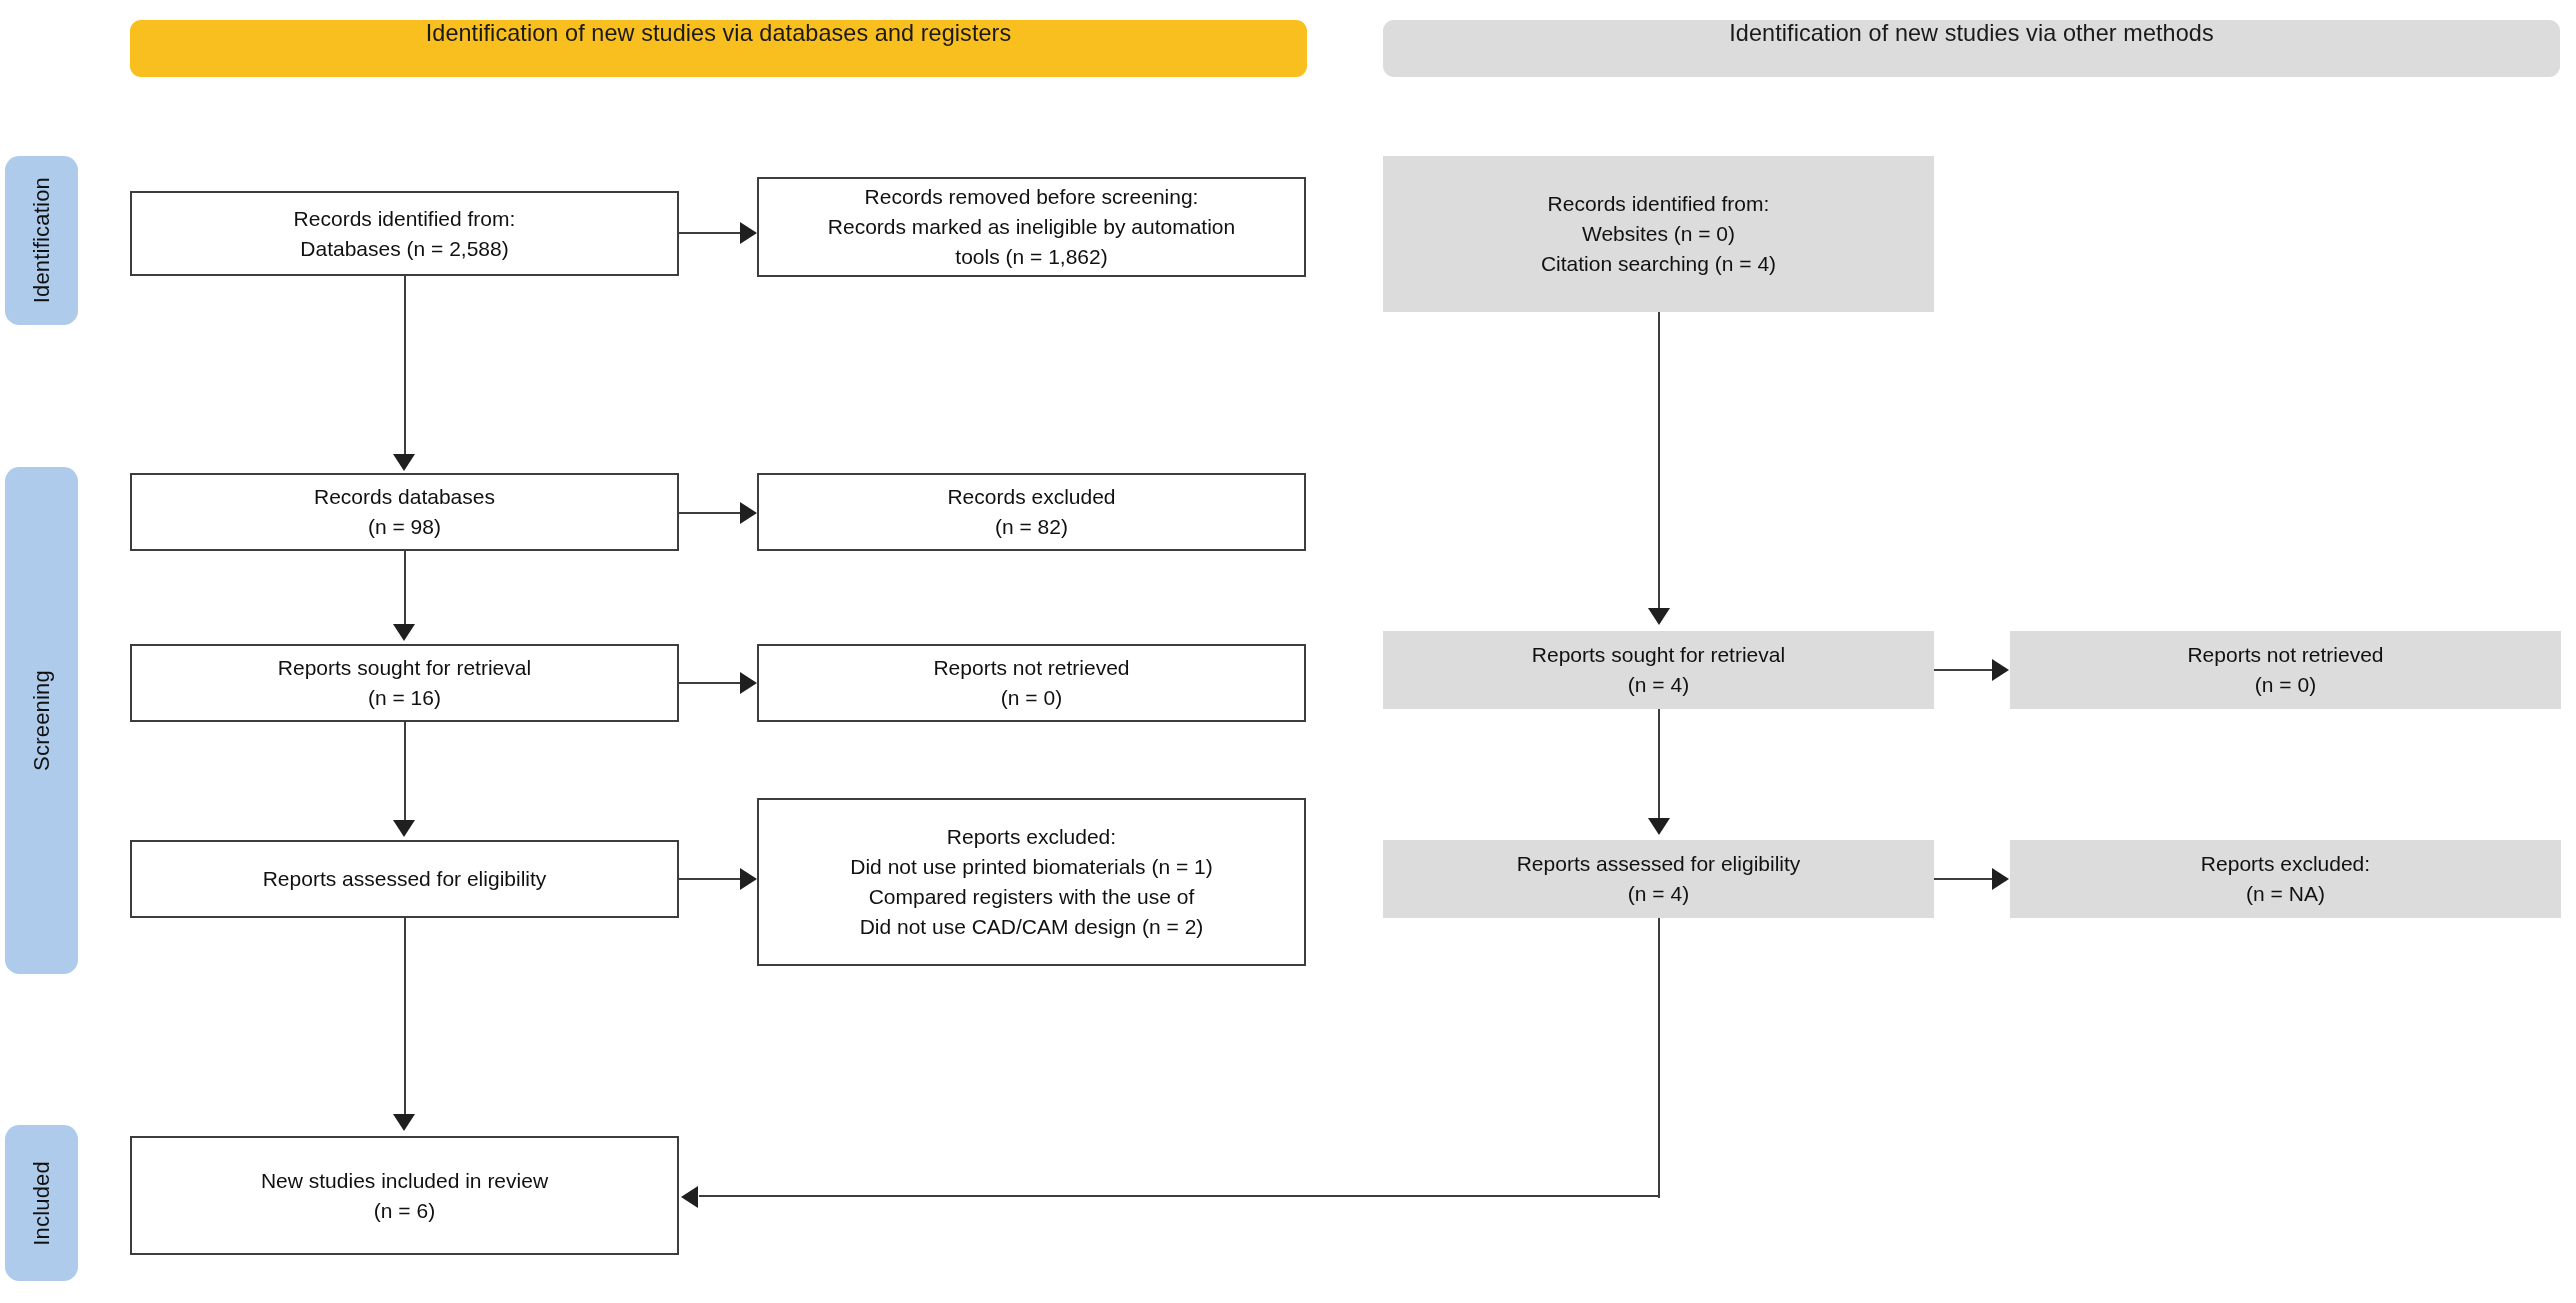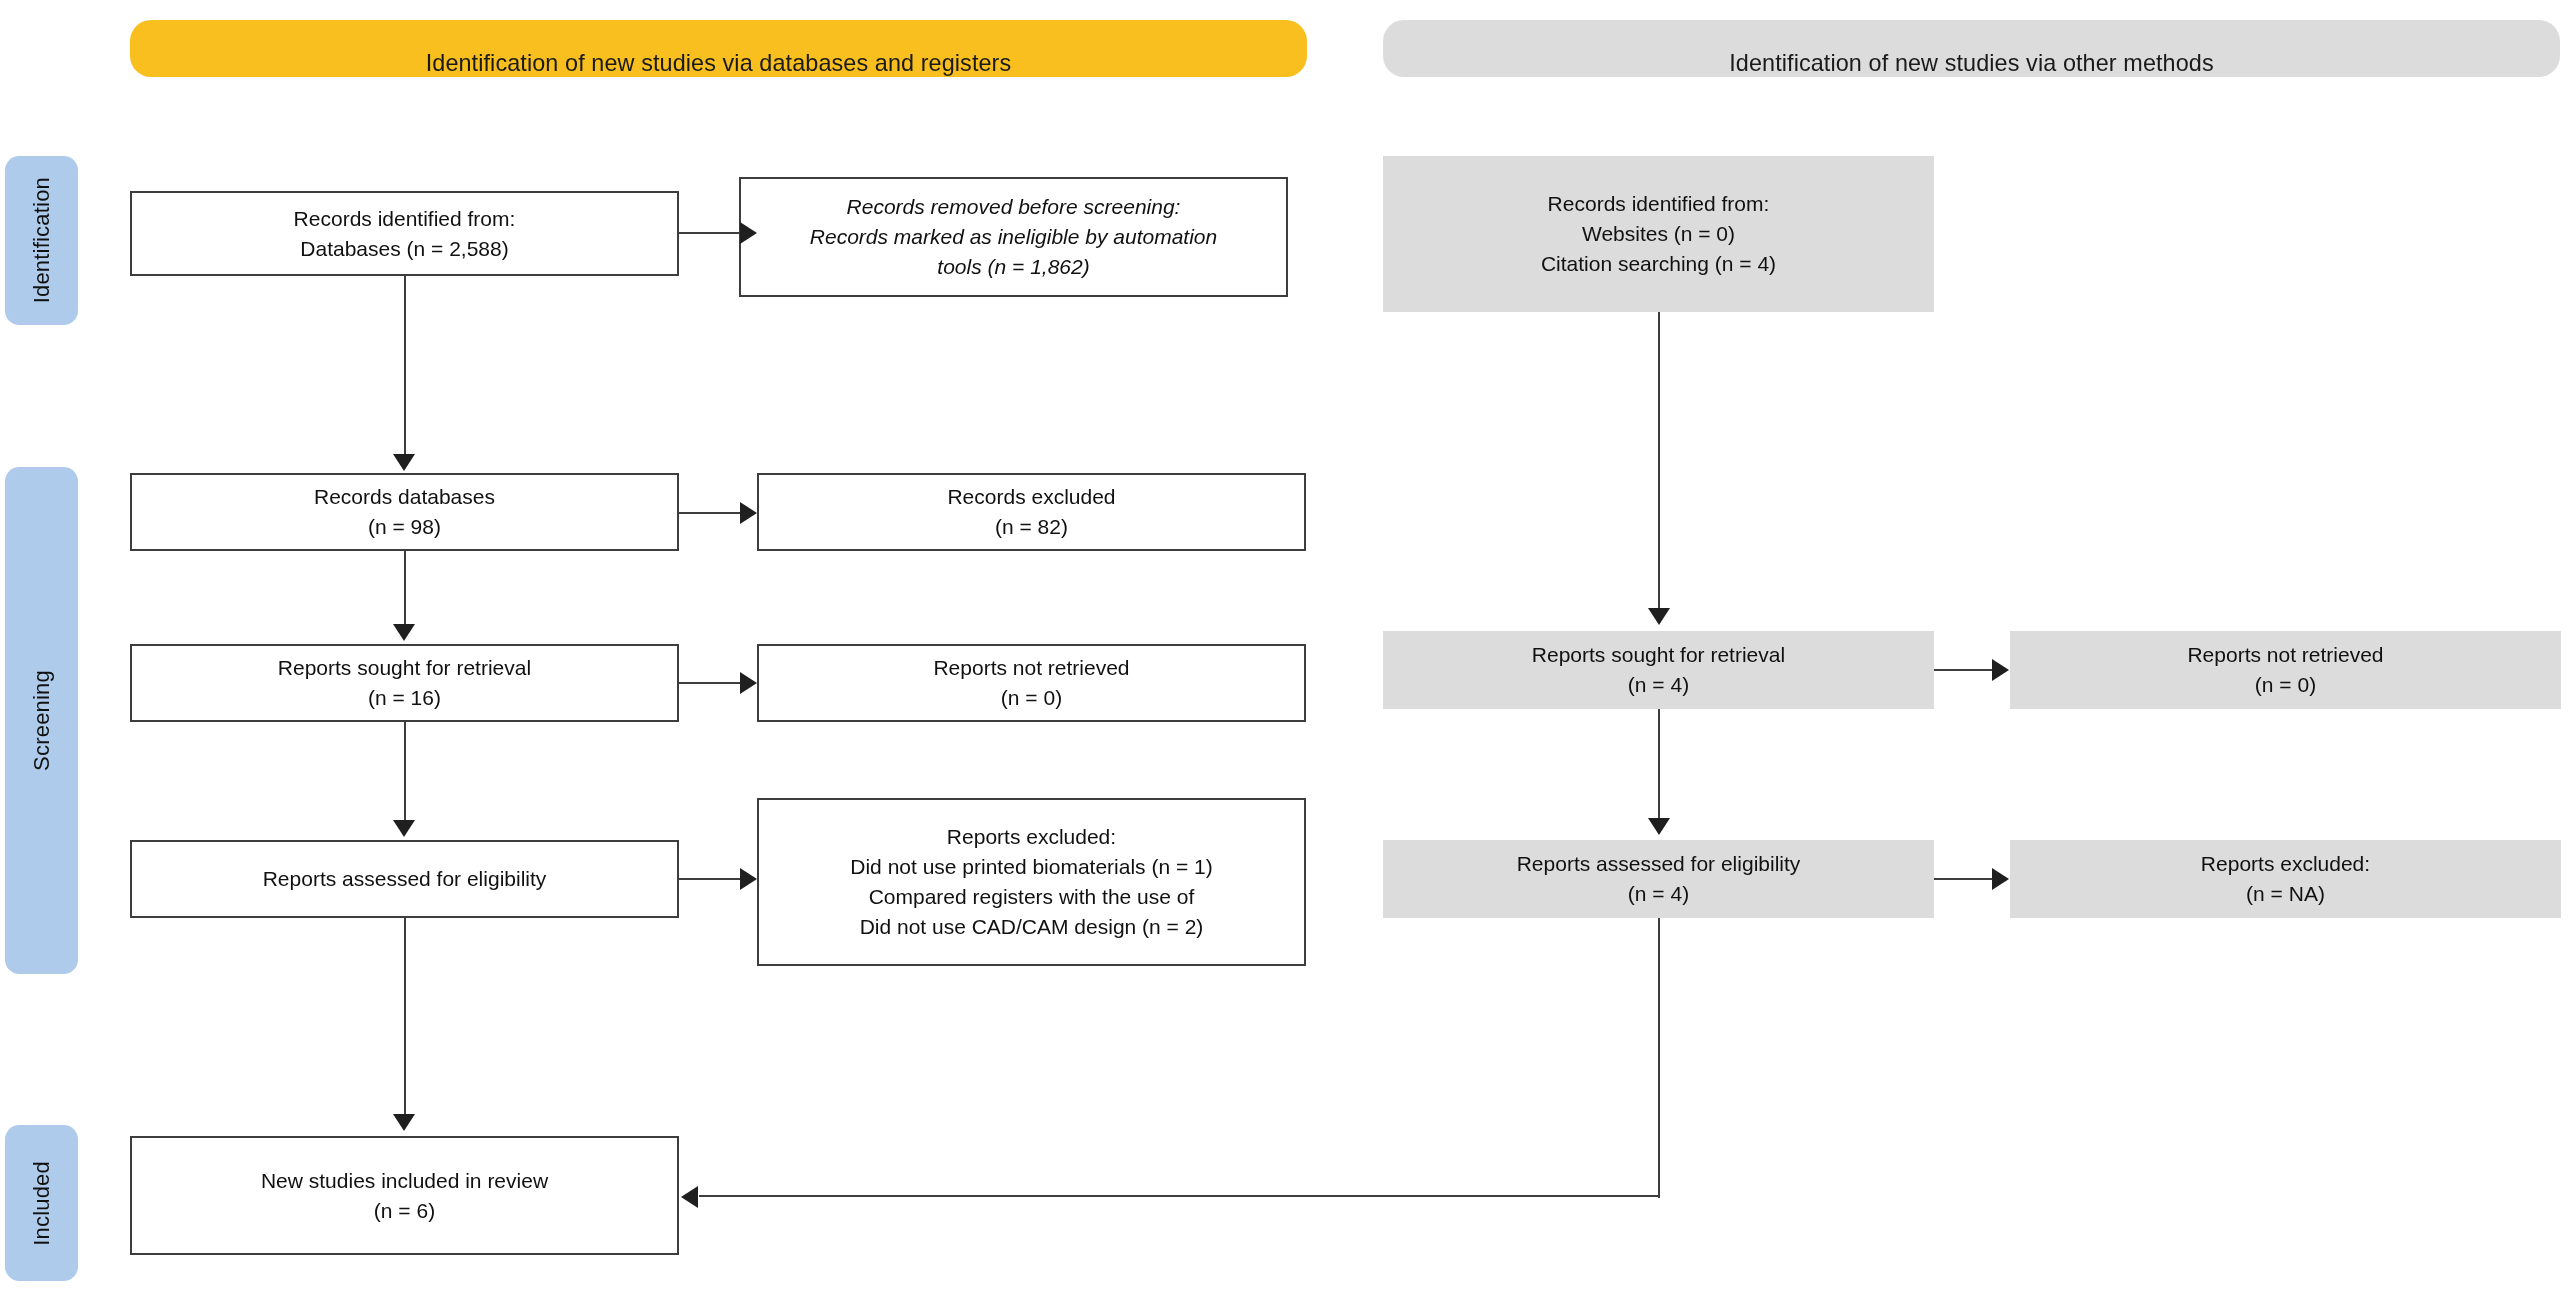--- a/index.html
+++ b/index.html
@@ -14,23 +14,23 @@
     position: relative;
     width: 2576px;
     height: 1303px;
     background: #ffffff;
     overflow: hidden;
   }
 
   
   .banner {
     position: absolute;
-    border-radius: 21px;
+    border-radius: 11px;
     display: flex;
-    align-items: flex-end;
+    align-items: flex-start;
     justify-content: center;
     text-align: center;
     font-size: 23.4px;
     color: #1a1a1a;
     letter-spacing: 0.1px;
   }
   .banner-left {
     left: 130px;
     top: 19.5px;
     width: 1177px;
@@ -149,21 +149,21 @@
     <span>Included</span>
   </div>
 
   <div class="node node-white" style="left:130px; top:191px; width:549px; height:85px;">
     <div class="lines">
       <div>Records identified from:</div>
       <div>Databases (n = 2,588)</div>
     </div>
   </div>
 
-  <div class="node node-white" style="left:739px; top:177px; width:549px; height:120px;font-style:italic;">
+  <div class="node node-white" style="left:757px; top:177px; width:549px; height:100px;">
     <div class="lines">
       <div>Records removed before screening:</div>
       <div>Records marked as ineligible by automation</div>
       <div>tools (n = 1,862)</div>
     </div>
   </div>
 
   <div class="hline" style="left:679px; top:232px; width:62px;"></div>
   <div class="arrow-right" style="left:740px; top:222px;"></div>
 

